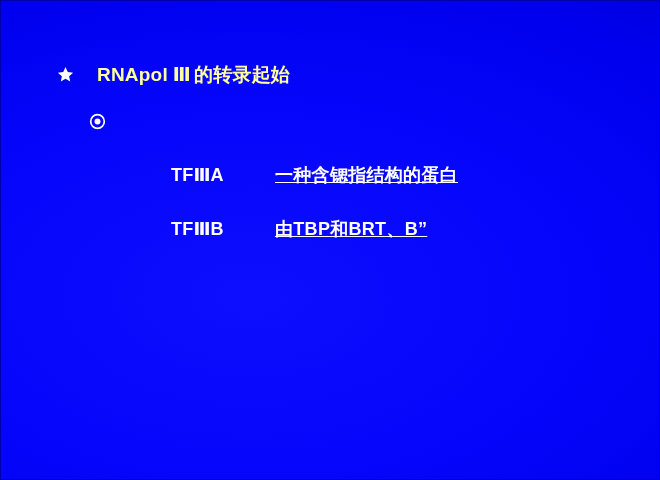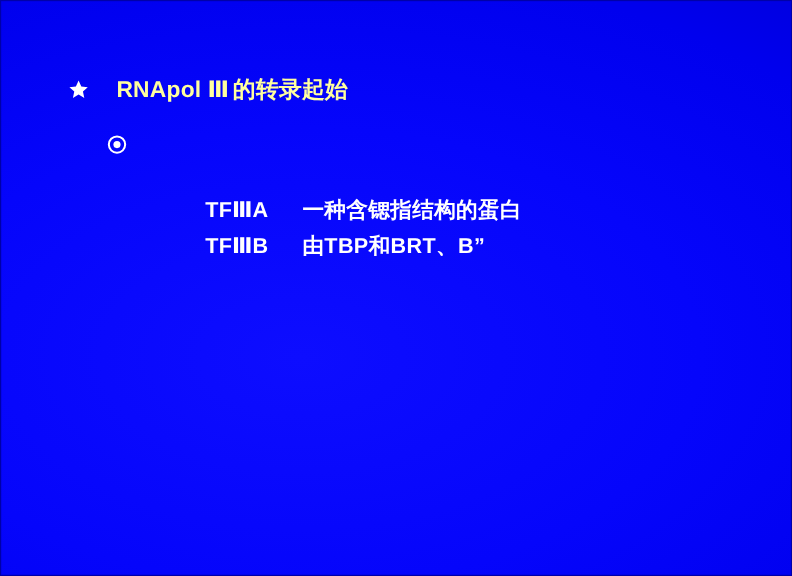--- a/index.html
+++ b/index.html
@@ -80,26 +80,27 @@
     font-weight: bold;
   }
   .tf-row .label {
     display: inline-block;
     min-width: 60px;
     letter-spacing: 0.2px;
     margin-left: 13px;
   }
   .tf-row .label .roman { letter-spacing: 0; }
   .tf-row .desc {
-    margin-left: 21px;
+    margin-left: 44px;
     letter-spacing: 0.3px;
+    text-decoration: underline;
   }
 
   #line-tf-a { top: 162px; }
-  #line-tf-b { top: 192px; }
+  #line-tf-b { top: 216px; }
   #line-tf-c { top: 256px; }
 
   
   .star-glyph {
     display: inline-block;
     width: 17px;
     height: 17px;
     vertical-align: -2px;
   }
   .fisheye-glyph {

